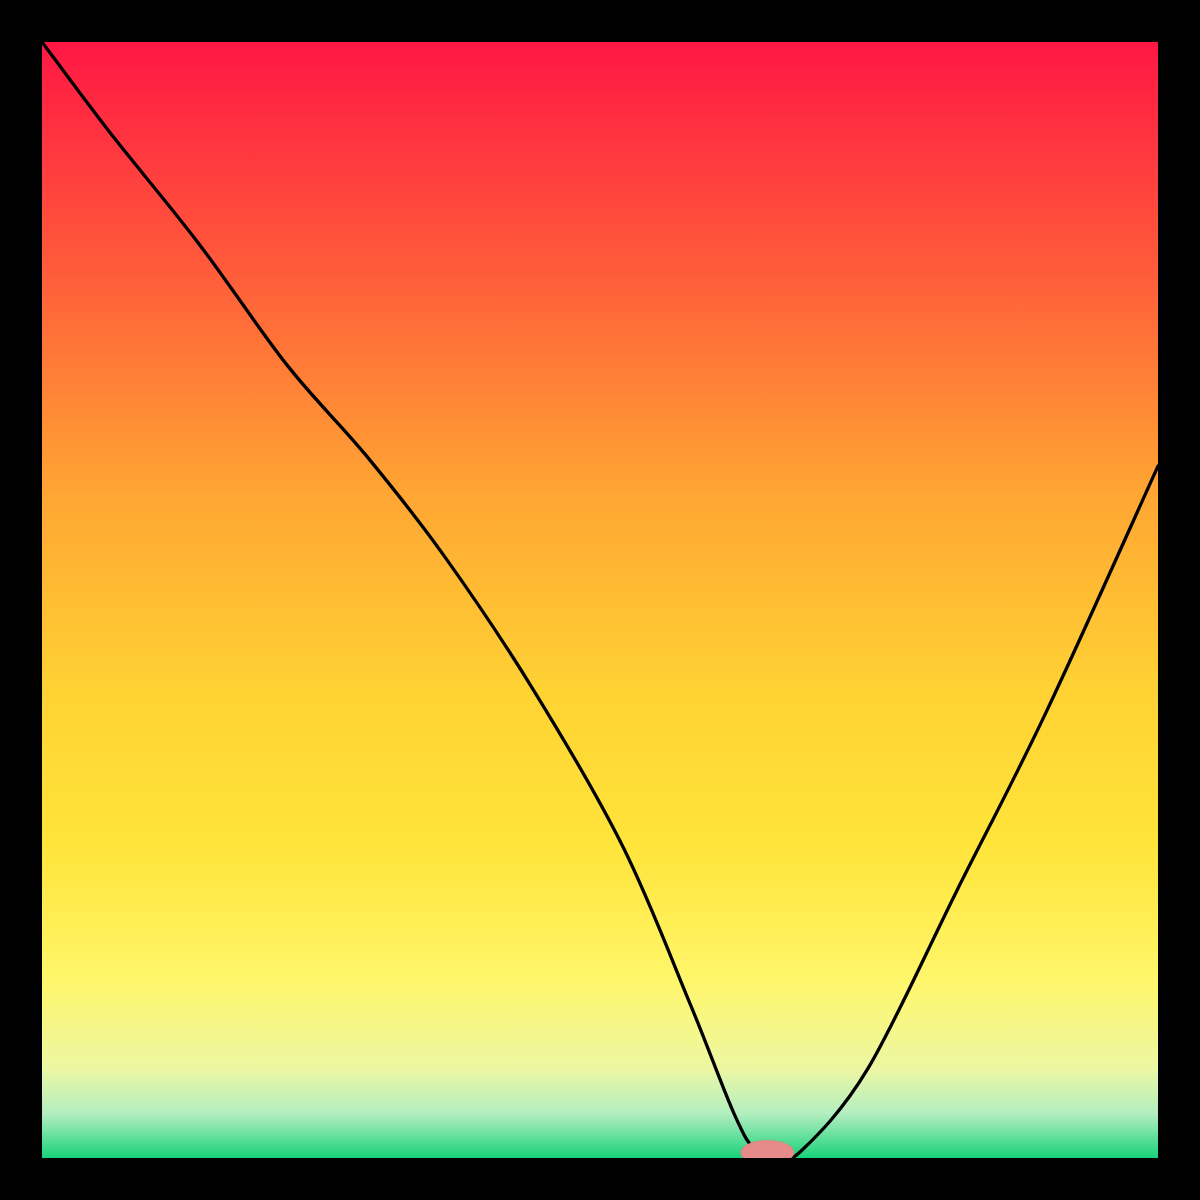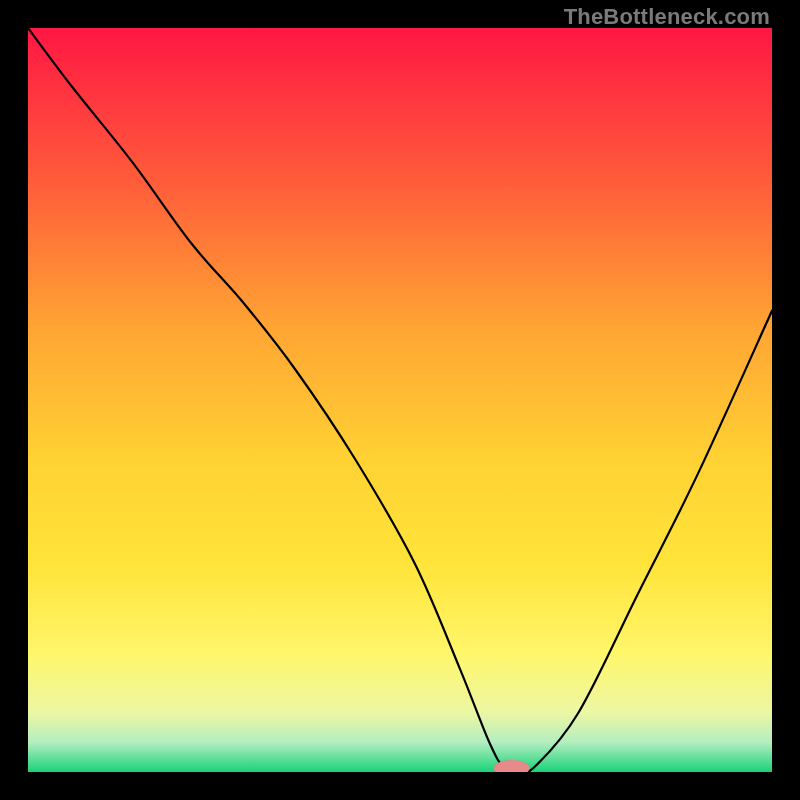--- a/index.html
+++ b/index.html
@@ -33,21 +33,20 @@
     font-size: 22px;
     font-weight: 600;
     letter-spacing: 0.2px;
   }
 </style>
 </head>
 <body>
 
 <div class="frame">
 
-  <div class="attribution">TheBottleneck.com</div>
 
   <div class="plot">
     <svg id="plot-svg" width="744" height="744" viewBox="0 0 100 100" preserveAspectRatio="none">
       <defs>
         <linearGradient id="heat" x1="0" y1="0" x2="0" y2="1">
           <stop id="gs0" offset="0%" stop-color="#ff1744"></stop>
           <stop id="gs20" offset="20%" stop-color="#ff5a3a"></stop>
           <stop id="gs40" offset="40%" stop-color="#ffa433"></stop>
           <stop id="gs58" offset="58%" stop-color="#ffd233"></stop>
           <stop id="gs72" offset="72%" stop-color="#ffe43a"></stop>

